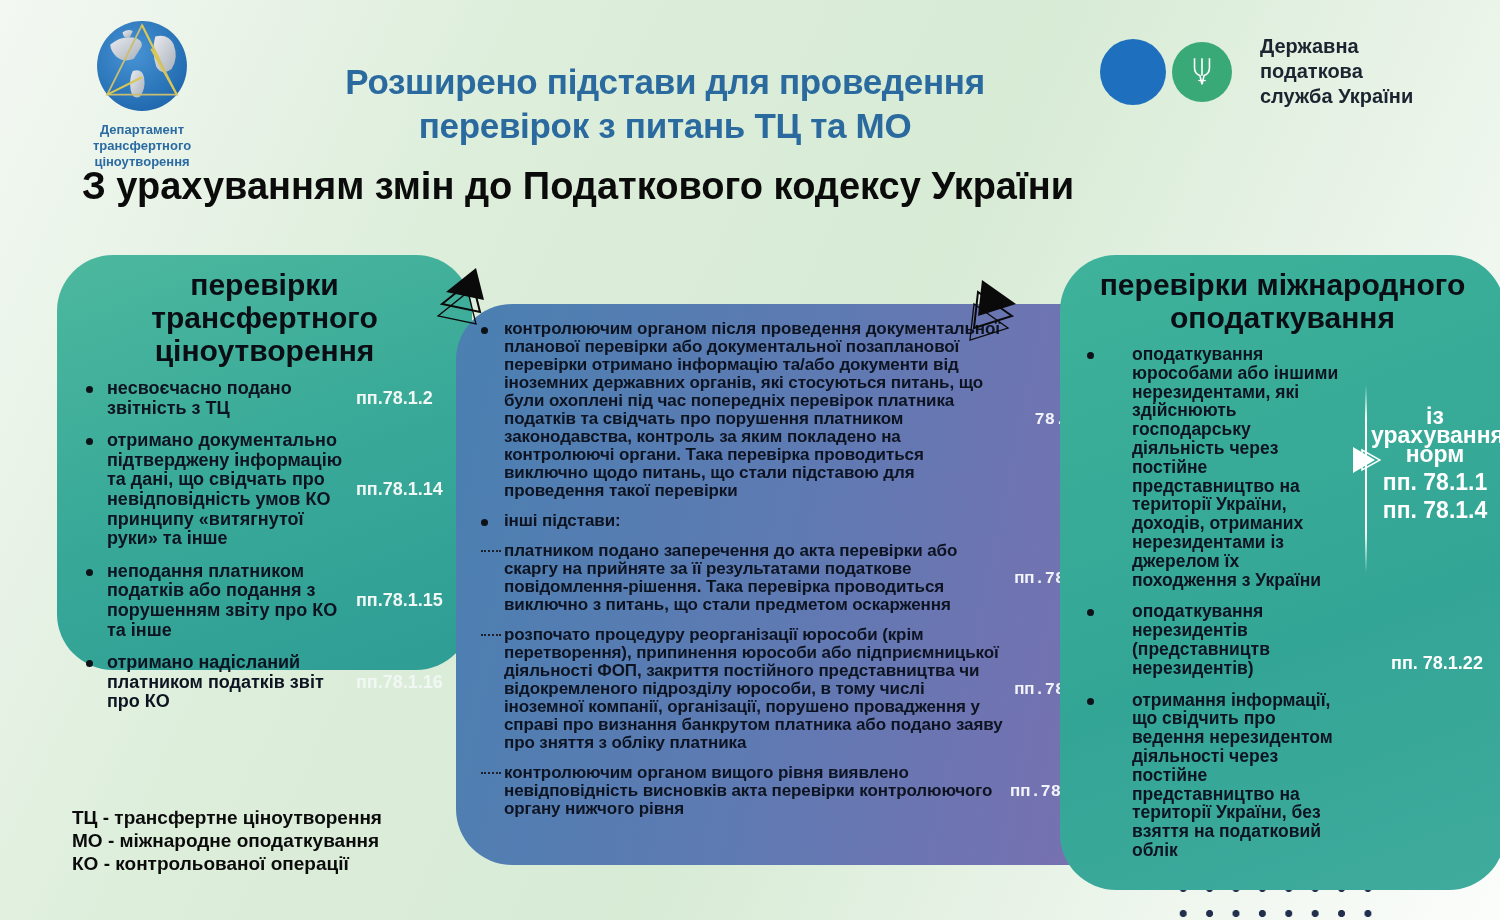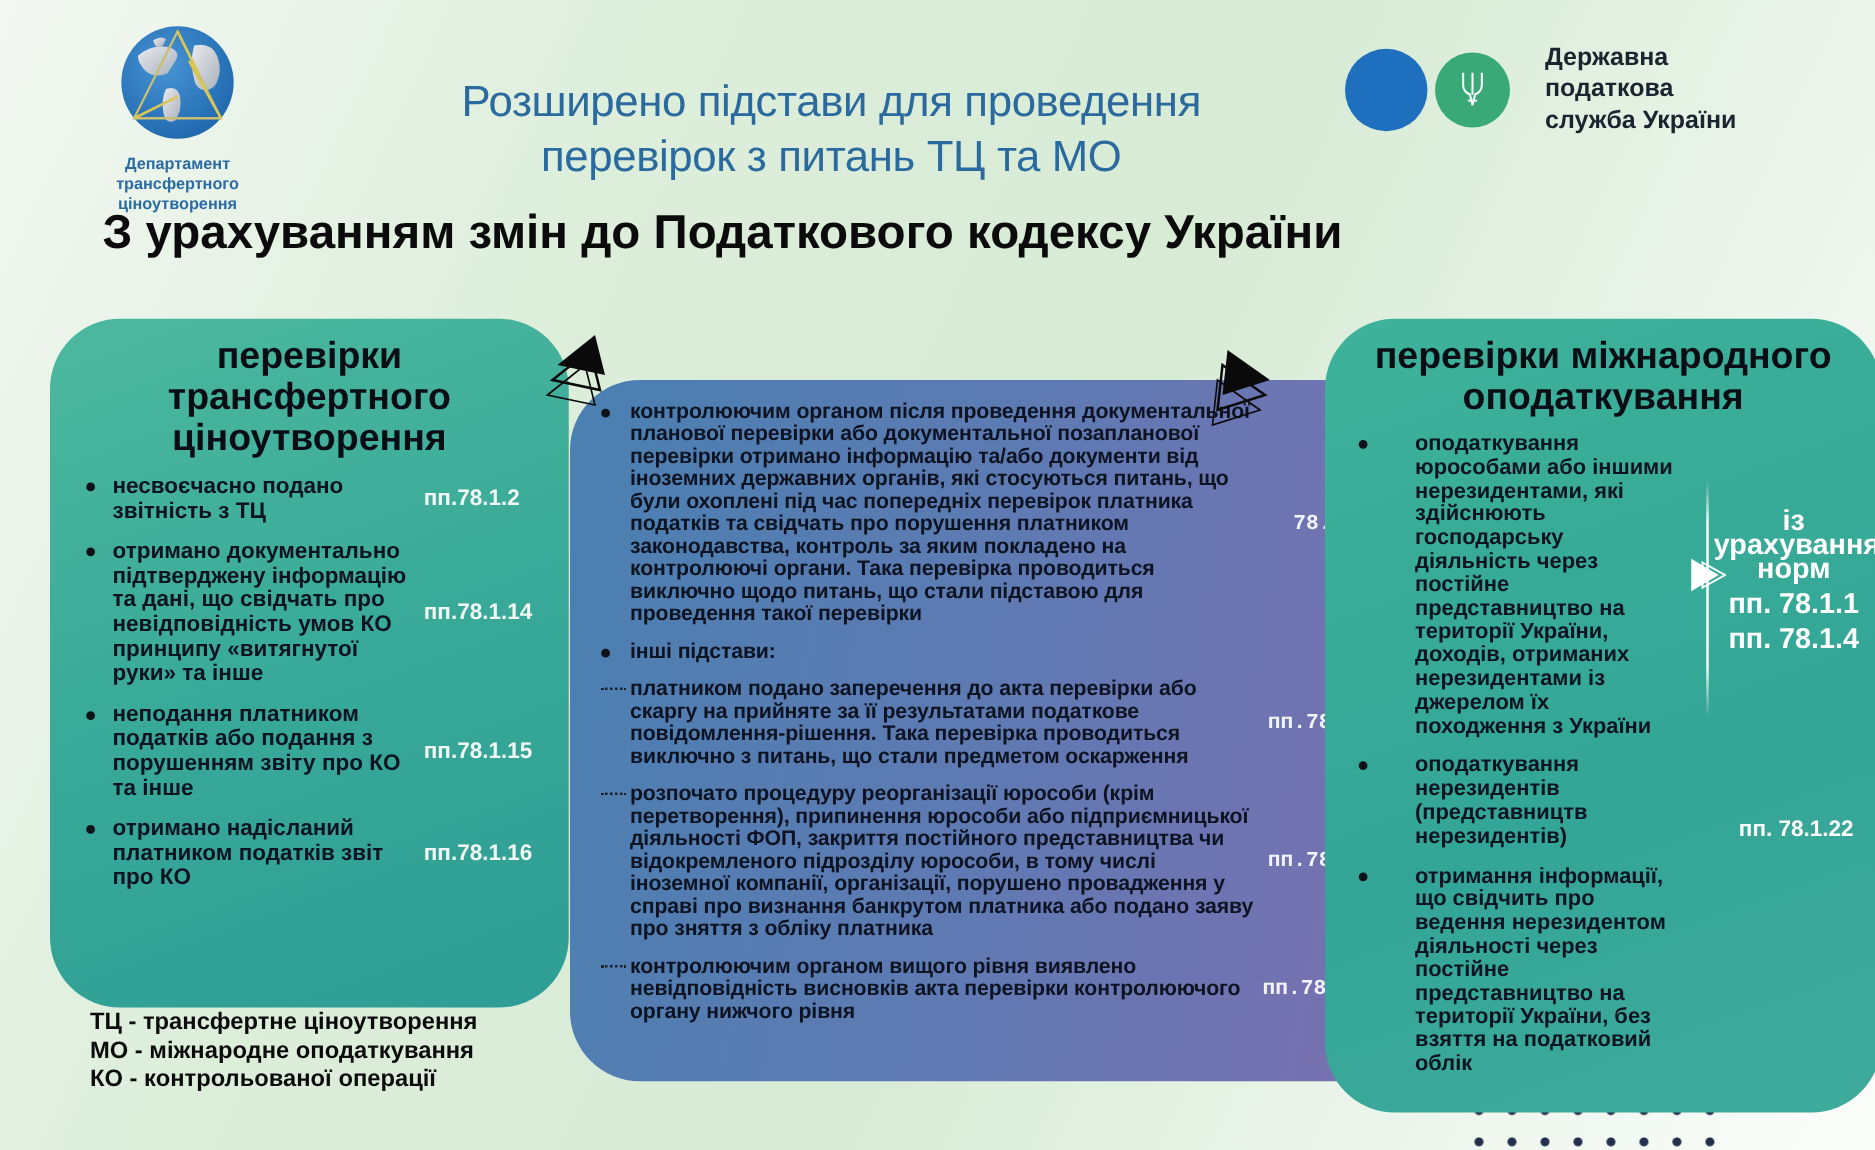--- a/index.html
+++ b/index.html
@@ -5,30 +5,30 @@
   html,body{margin:0;padding:0;}
   body{font-family:"Liberation Sans",sans-serif;}
   .canvas{
     position:relative;width:1500px;height:920px;overflow:hidden;
     background:linear-gradient(115deg,#f3f8f2 0%,#ddeedb 28%,#d7ebd5 55%,#eef6ed 82%,#fbfdfb 100%);
   }
   
   .dept-logo{position:absolute;left:52px;top:18px;width:180px;text-align:center;}
   .dept-caption{margin-top:4px;color:#2a6ba3;font-size:13px;font-weight:bold;line-height:16px;}
   .title{position:absolute;left:250px;top:60px;width:830px;text-align:center;
-         color:#2b6a9f;font-size:35px;font-weight:normal;line-height:44px;letter-spacing:-0.3px;}
-  .agency{position:absolute;left:1076px;top:34px;display:flex;align-items:center;}
+         color:#2b6a9f;font-size:35px;font-weight:bold;line-height:44px;letter-spacing:-0.3px;}
+  .agency{position:absolute;left:1100px;top:34px;display:flex;align-items:center;}
   .circle-blue{width:66px;height:66px;border-radius:50%;background:#1f6fbf;}
   .circle-green{width:60px;height:60px;border-radius:50%;background:#3aa978;margin-left:6px;
                 display:flex;align-items:center;justify-content:center;}
   .agency-name{margin-left:28px;color:#1c2430;font-size:20px;font-weight:bold;line-height:25px;}
   .subtitle{position:absolute;left:82px;top:166px;color:#0b0b0b;font-size:38px;font-weight:bold;line-height:41px;}
   
   .card{position:absolute;border-radius:56px;color:#0d1321;}
-  .card-left{left:40px;top:255px;width:415px;height:551px;z-index:1;
+  .card-left{left:57px;top:255px;width:415px;height:415px;z-index:1;
     background:linear-gradient(160deg,#4cb89e 0%,#37a898 55%,#2e9d95 100%);}
   .card-center{left:456px;top:304px;width:674px;height:561px;z-index:2;
     background:linear-gradient(102deg,#4a80b1 0%,#5f7ab3 50%,#7b6fb0 100%);}
   .card-right{left:1060px;top:255px;width:445px;height:635px;z-index:3;
     background:linear-gradient(160deg,#3eb29a 0%,#33a596 60%,#3fab9d 100%);}
   .card-head{text-align:center;font-size:30px;font-weight:bold;line-height:33px;color:#0a0e14;padding-top:13px;}
   .lc-body{margin:12px 24px 0 26px;}
   .row{display:grid;grid-template-columns:18px 1fr 92px;column-gap:6px;align-items:center;margin-bottom:13px;}
   .row .marker{align-self:start;width:7px;height:7px;border-radius:50%;background:#0d1118;margin-top:7px;margin-left:3px;}
   .row .marker-dash{align-self:start;width:20px;height:0;border-top:2px dotted #1b202a;margin-top:8px;border-radius:0;background:none;}

